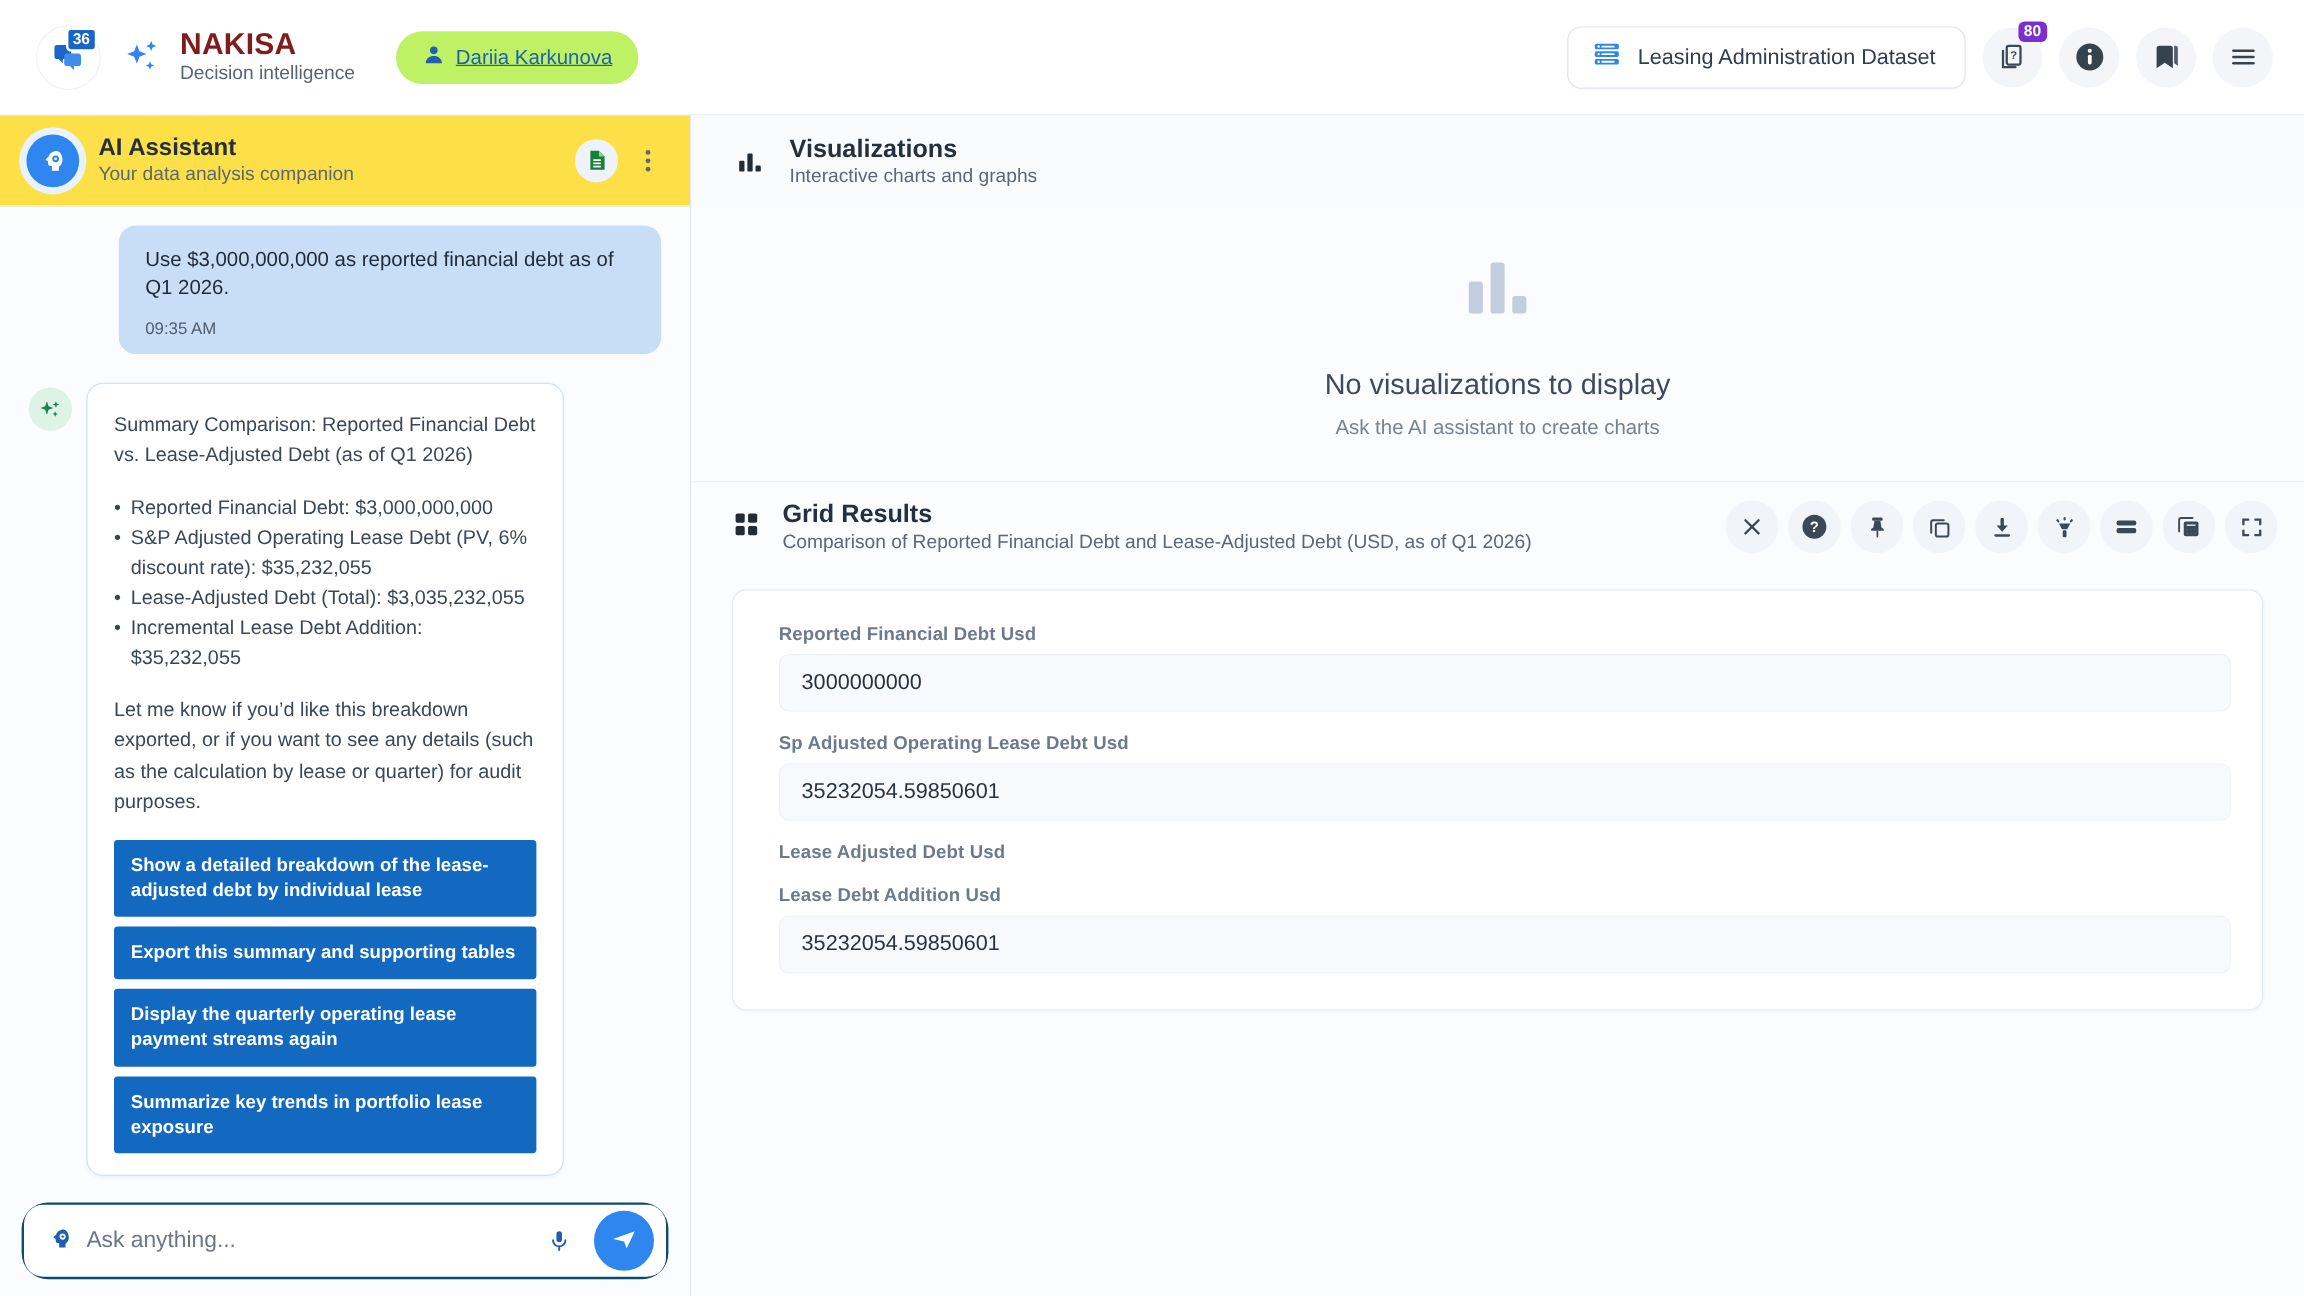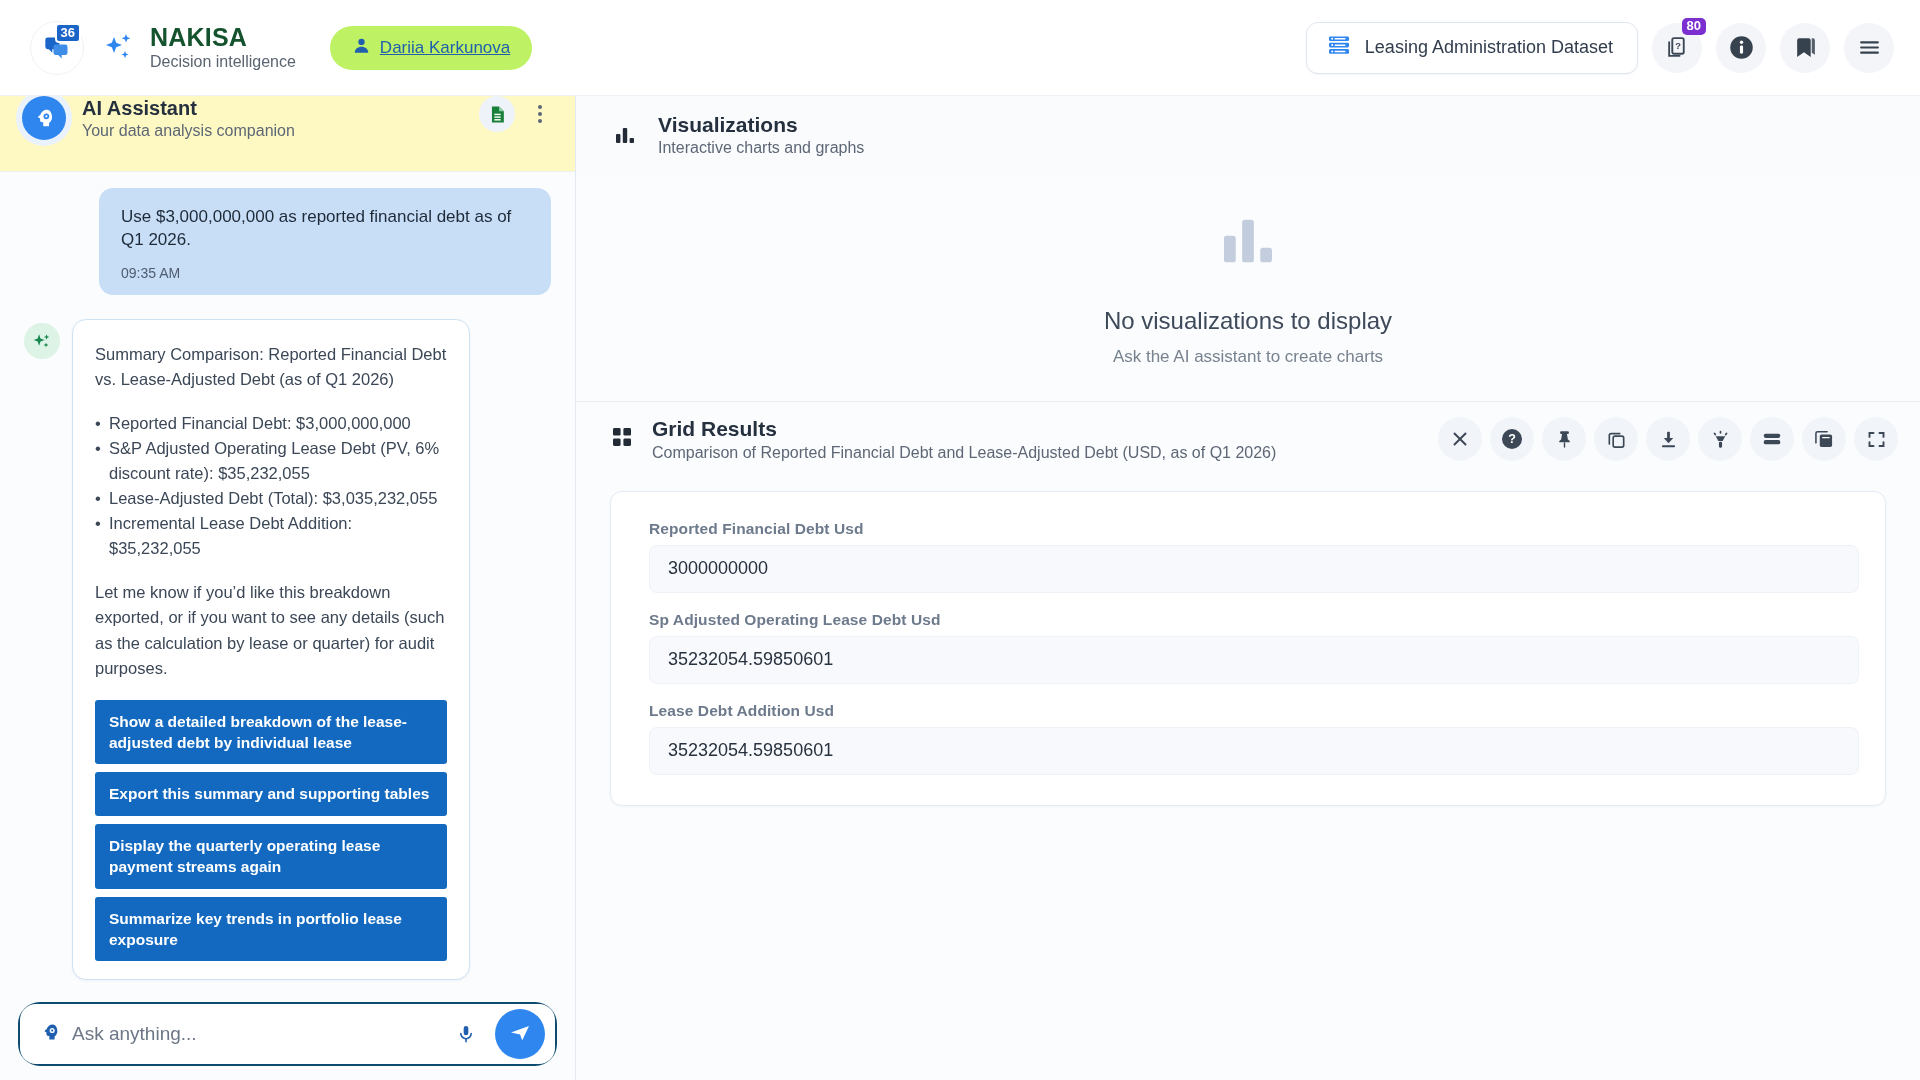--- a/index.html
+++ b/index.html
@@ -30,21 +30,21 @@
     position: relative;
   }
   .logo-badge .count {
     position:absolute; top: 1px; right: 2px;
     background:#1b64c8; color:#fff; font-size: 13px; font-weight:700;
     border-radius: 4px; padding: 0px 4px 1px; line-height: 15px;
     border: 2px solid #fff;
   }
   .sparkle-mark { margin-left: 4px; display:flex; align-items:center; }
   .brand-text { display:flex; flex-direction:column; justify-content:center; line-height:1.15; }
-  .brand-name { font-size: 25px; font-weight: 700; color: #14532d; letter-spacing: .2px; }
+  .brand-name { font-size: 25px; font-weight: 700; color: #7f1d1d; letter-spacing: .2px; }
   .brand-sub { font-size: 16px; color: #5a6471; margin-top: 1px; }
 
   .user-chip {
     margin-left: 34px;
     height: 44px; display:flex; align-items:center; gap:9px;
     background:#bef264; border-radius: 22px; padding: 0 22px;
     color:#1f5fae; font-size: 17px; font-weight: 500;
     cursor: pointer;
     text-decoration: underline;
   }
@@ -74,23 +74,23 @@
   
   .assistant {
     width: 576px; flex: 0 0 576px;
     display:flex; flex-direction:column; min-height:0;
     background:#fbfcfe;
     border-right: 1px solid #e4e9f1;
     position: relative;
   }
   .assistant-head {
     height: 76px; flex:0 0 76px;
-    display:flex; align-items:flex-start; gap:16px;
+    display:flex; align-items:center; gap:16px;
     padding: 0 22px 0 22px;
-    background:#fef9c3;
+    background:#fde047;
     border-bottom: 1px solid #edf1f6;
   }
   .assistant-avatar {
     width: 44px; height:44px; border-radius:50%;
     background:#2f86ef; display:flex; align-items:center; justify-content:center;
     box-shadow: 0 0 0 6px #eaf2fd;
   }
   .assistant-titles { display:flex; flex-direction:column; line-height:1.25; }
   .assistant-title { font-size: 20px; font-weight:700; color:#25303f; }
   .assistant-sub { font-size: 16px; color:#5d6775; }
@@ -541,20 +541,21 @@
             <div class="field-label">Reported Financial Debt Usd</div>
             <div class="field-value">3000000000</div>
           </div>
 
           <div class="field">
             <div class="field-label">Sp Adjusted Operating Lease Debt Usd</div>
             <div class="field-value">35232054.59850601</div>
           </div>
 
           <div class="field">
+            <div class="field-label">Lease Adjusted Debt Usd</div>
           </div>
 
           <div class="field">
             <div class="field-label">Lease Debt Addition Usd</div>
             <div class="field-value">35232054.59850601</div>
           </div>
 
         </div>
       </div>
 

